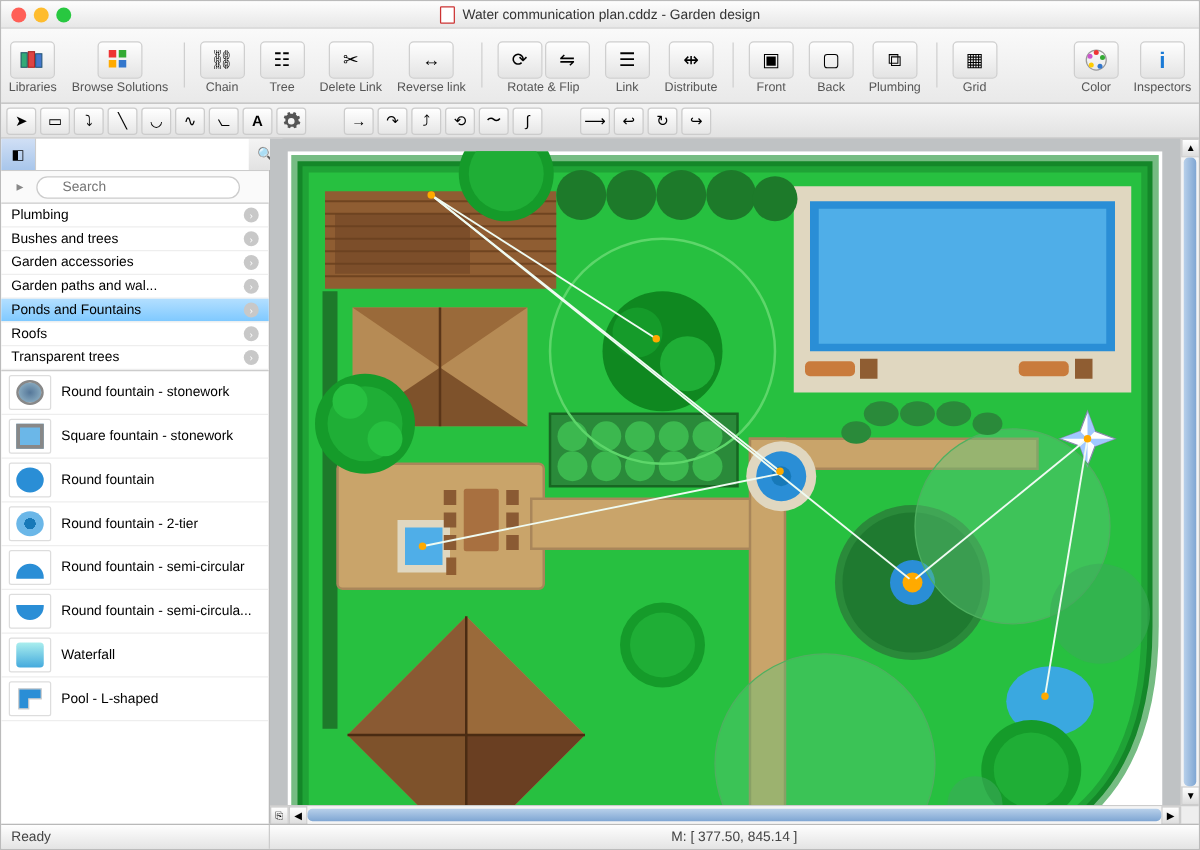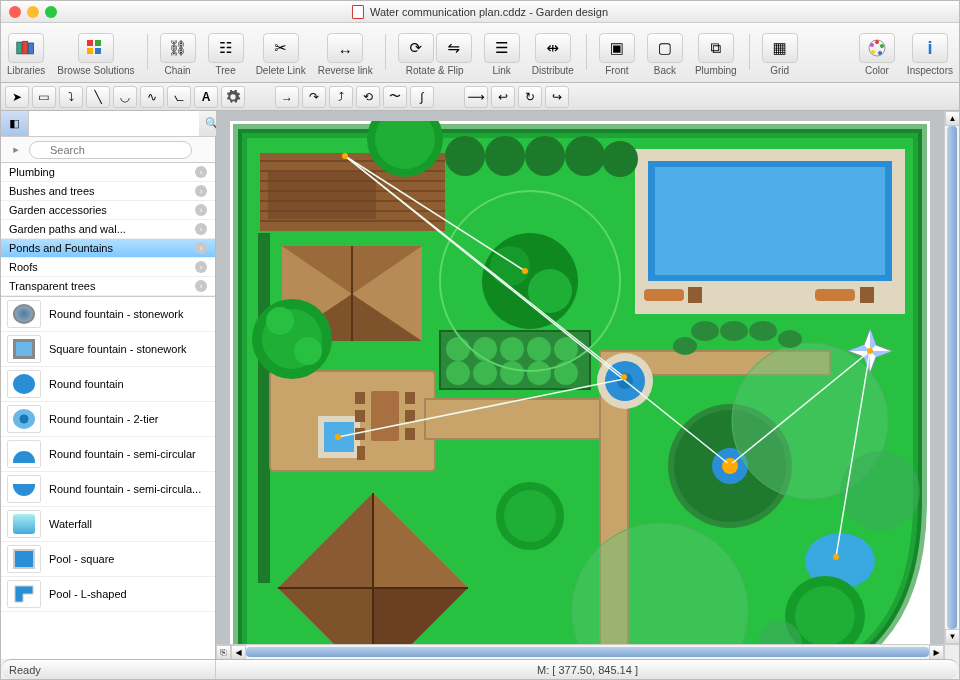--- a/index.html
+++ b/index.html
@@ -42,21 +42,21 @@
   .canvas-wrap { flex: 1; display: flex; flex-direction: column; background: #ccc; }
   .canvas-scroll { flex: 1; display: flex; overflow: hidden; }
   .canvas { flex: 1; background: #bfc2c4; display: flex; align-items: flex-start; justify-content: center; padding: 10px 10px 0 10px; }
   .page { width: 700px; height: 580px; position: relative; }
   .scrollbar-v { width: 15px; background: #eee; border-left: 1px solid #ccc; display: flex; flex-direction: column; }
   .scrollbar-h { height: 15px; background: #eee; border-top: 1px solid #ccc; display: flex; }
   .sb-arrow { width: 15px; height: 15px; background: linear-gradient(#fff,#ddd); border: 1px solid #ccc; display: flex; align-items: center; justify-content: center; font-size: 8px; }
   .sb-track { flex: 1; background: #f4f4f4; position: relative; }
   .sb-thumb-v { position: absolute; left: 2px; right: 2px; top: 0; height: 100%; background: linear-gradient(90deg,#b8d0ea,#7fa6d3); border-radius: 4px; }
   .sb-thumb-h { position: absolute; top: 2px; bottom: 2px; left: 0; width: 100%; background: linear-gradient(#b8d0ea,#7fa6d3); border-radius: 4px; }
-  .statusbar { height: 20px; background: linear-gradient(#fefefe,#e4e4e4); border-top: 1px solid #b9b9b9; display: flex; align-items: center; font-size: 11px; color: #444; border-radius: 10px; }
+  .statusbar { height: 20px; background: linear-gradient(#fefefe,#e4e4e4); border-top: 1px solid #b9b9b9; display: flex; align-items: center; font-size: 11px; color: #444; }
   .status-left { width: 215px; padding-left: 8px; border-right: 1px solid #ccc; height: 100%; display: flex; align-items: center; }
   .status-mid { flex: 1; display: flex; align-items: flex-start; justify-content: space-between; padding: 0 8px; }
   .lib-ico svg { width: 20px; height: 18px; }
 </style>
 </head>
 <body>
 
 <div class="window">
 
   <div class="titlebar">
@@ -278,26 +278,20 @@
             <span>Round fountain - semi-circula...</span>
           </div>
         <div class="item">
             <div class="thumb">
               <div class="shape" style="background:linear-gradient(#aee,#4ad);border-radius:3px"></div>
             </div>
             <span>Waterfall</span>
           </div>
         <div class="item">
             <div class="thumb">
-              <div class="shape" style="background:#2a8ed6;border:2px solid #ccc"></div>
-            </div>
-            <span>Pool - square</span>
-          </div>
-        <div class="item">
-            <div class="thumb">
               <svg width="22" height="20">
                 <path d="M2 2h18v8h-10v8H2z" fill="#2a8ed6" stroke="#ccc"></path>
               </svg>
             </div>
             <span>Pool - L-shaped</span>
           </div>
 
       </div>
     </div>
 

